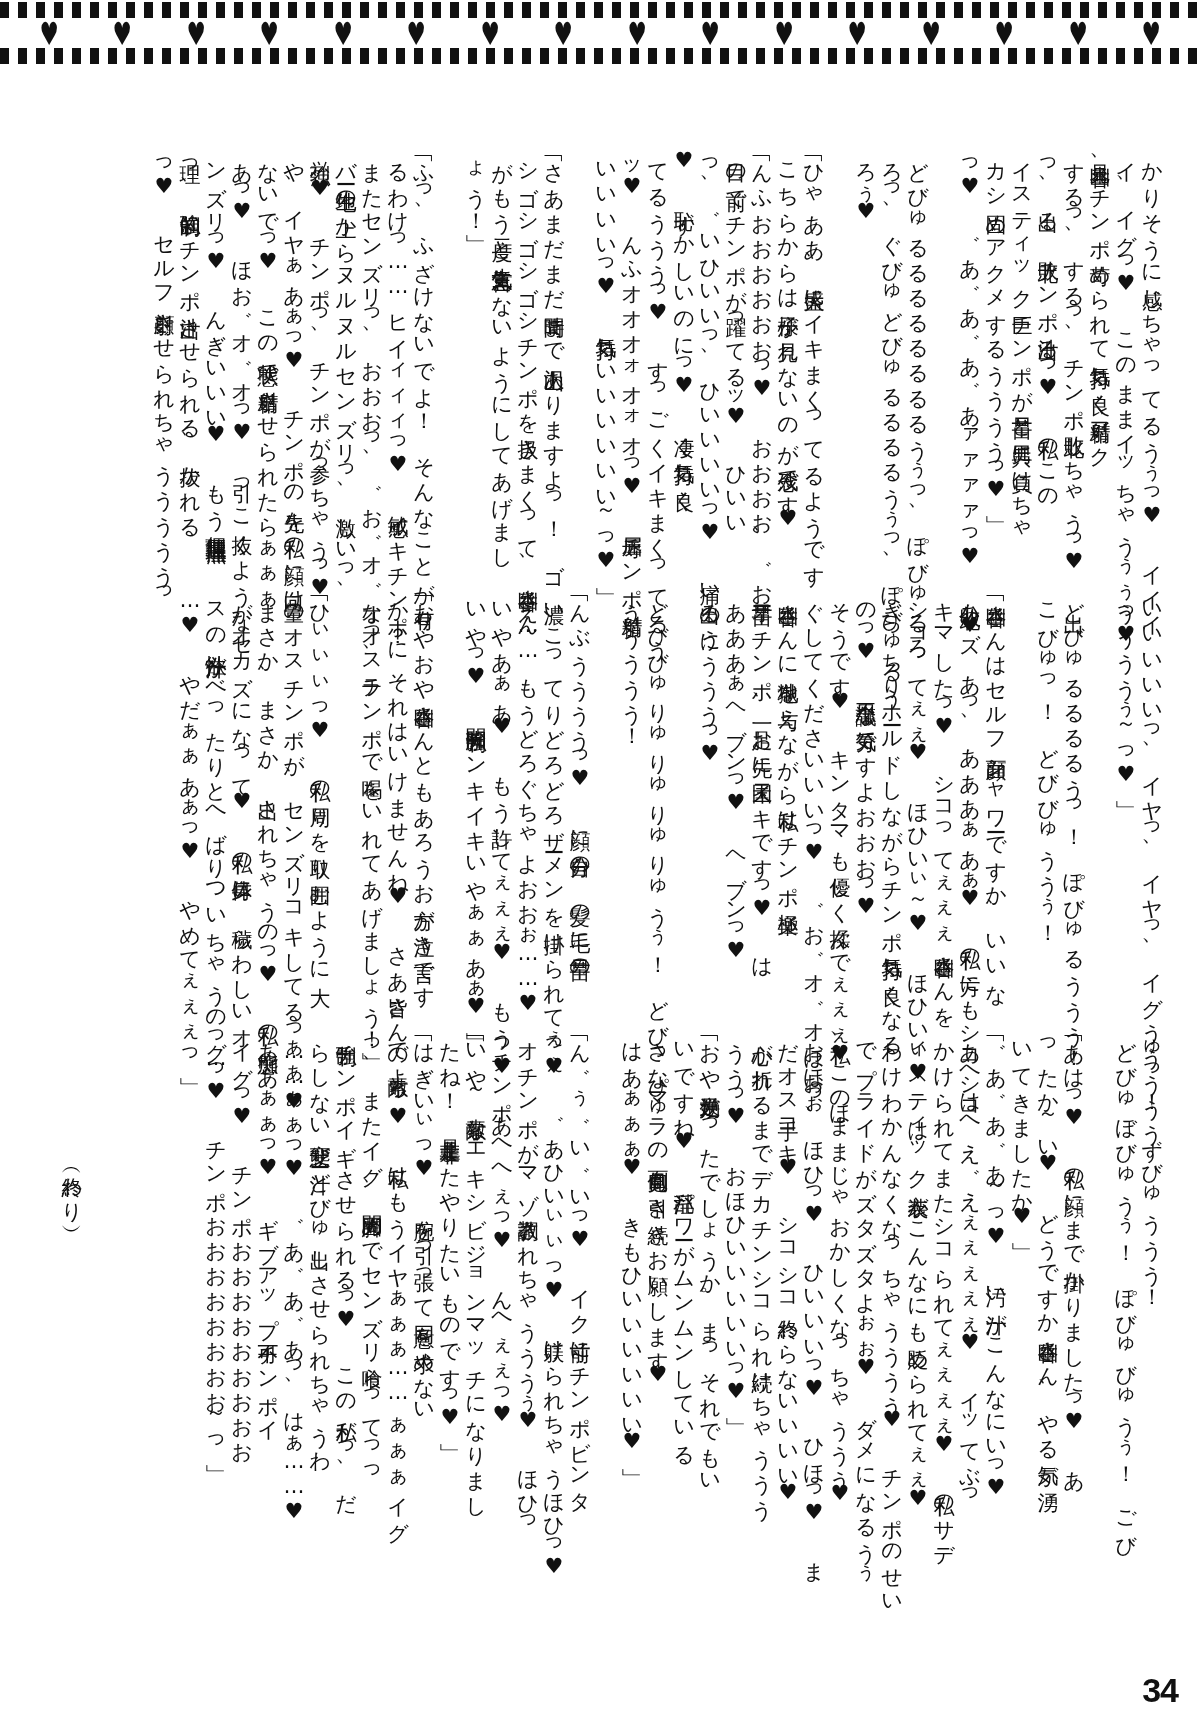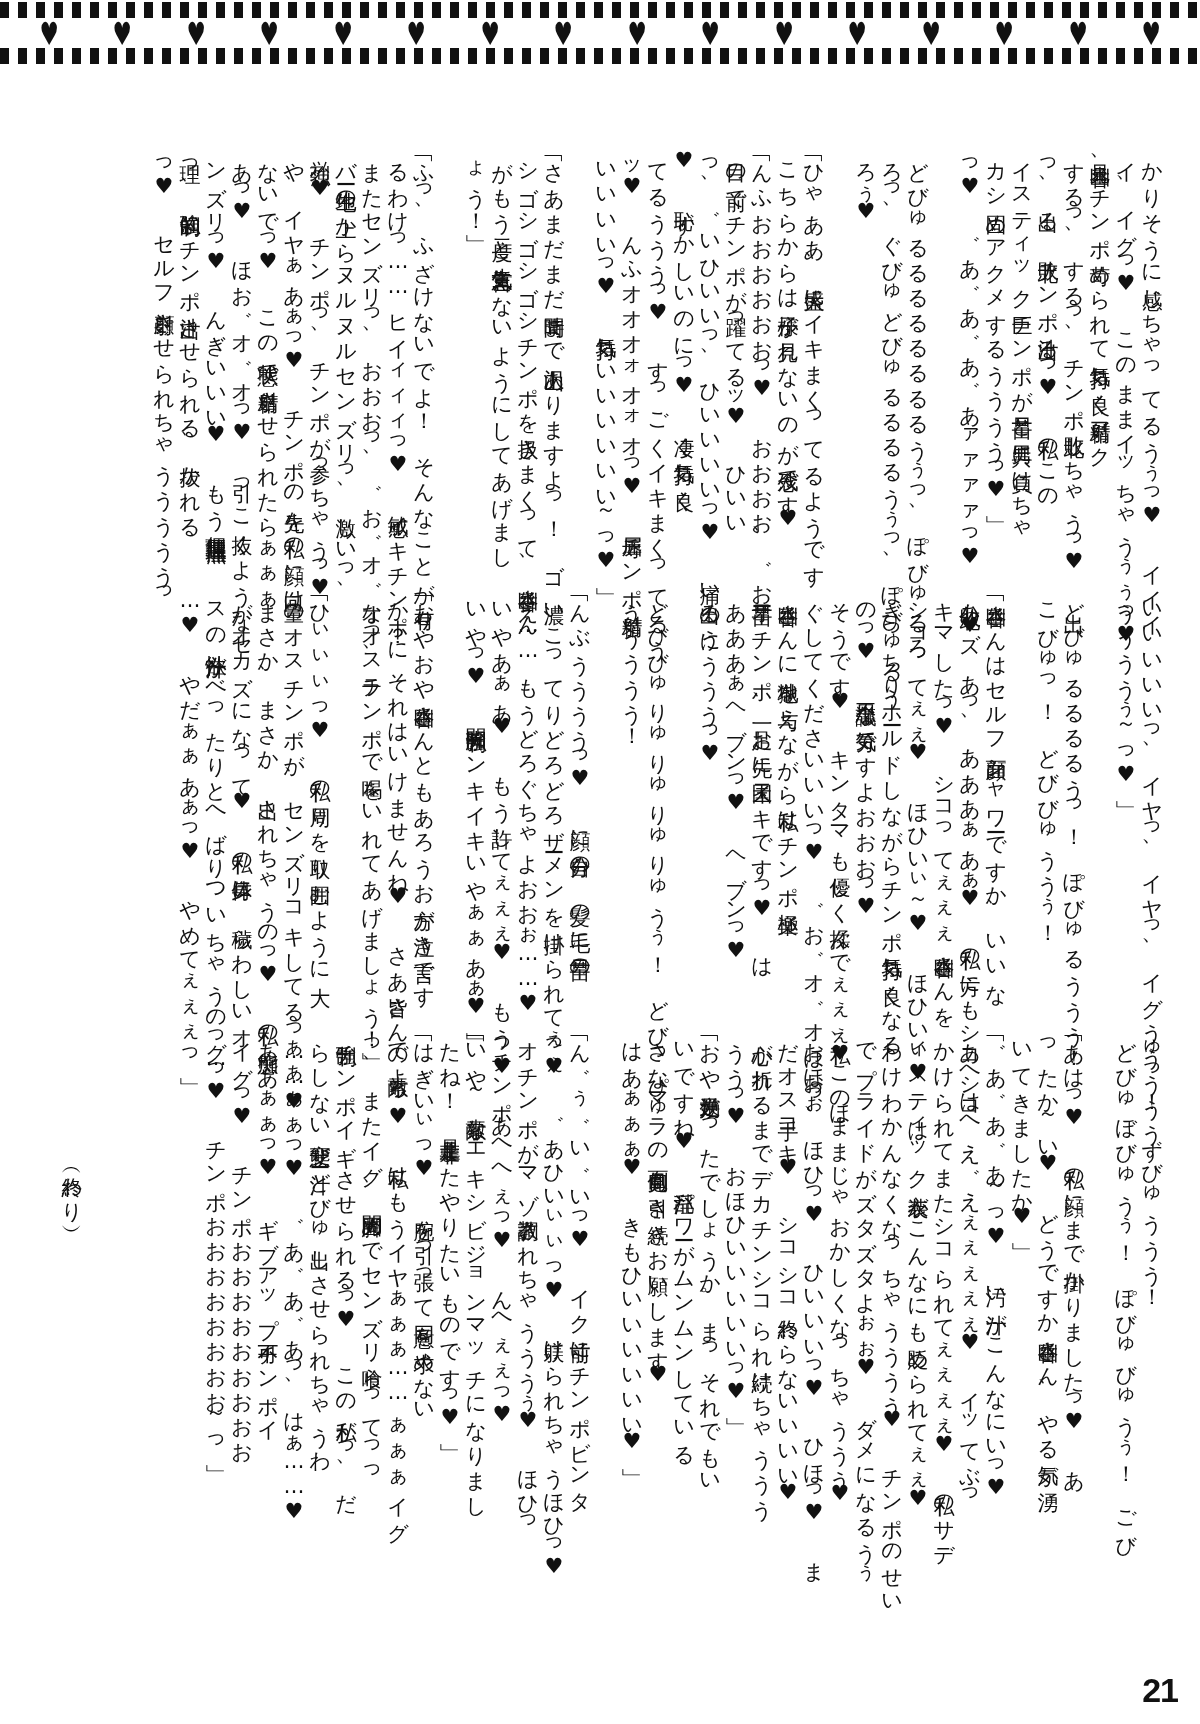--- a/index.html
+++ b/index.html
@@ -395,13 +395,13 @@
     <div class="tcol">強制チンポイギさせられるっ♥　この私がっ、だ</div>
     <div class="tcol">らしない変態ザー汁どびゅ出しさせられちゃうわ</div>
     <div class="tcol">ぁぁぁぁっ♥　゛あ゛あ゛あっ、はぁ……♥</div>
     <div class="tcol">ああぁぁっ♥　ギブアップ不可チンポイ</div>
     <div class="tcol">イグっ♥　チンポおおおおおおおおお</div>
     <div class="tcol">グっ♥　チンポおおおおおおおお～っ」</div>
   </div>
 
 <div id="end-mark">（終わり）</div>
 
-<div id="page-number">21</div>
+<div id="page-number">34</div>
 
 </body></html>

